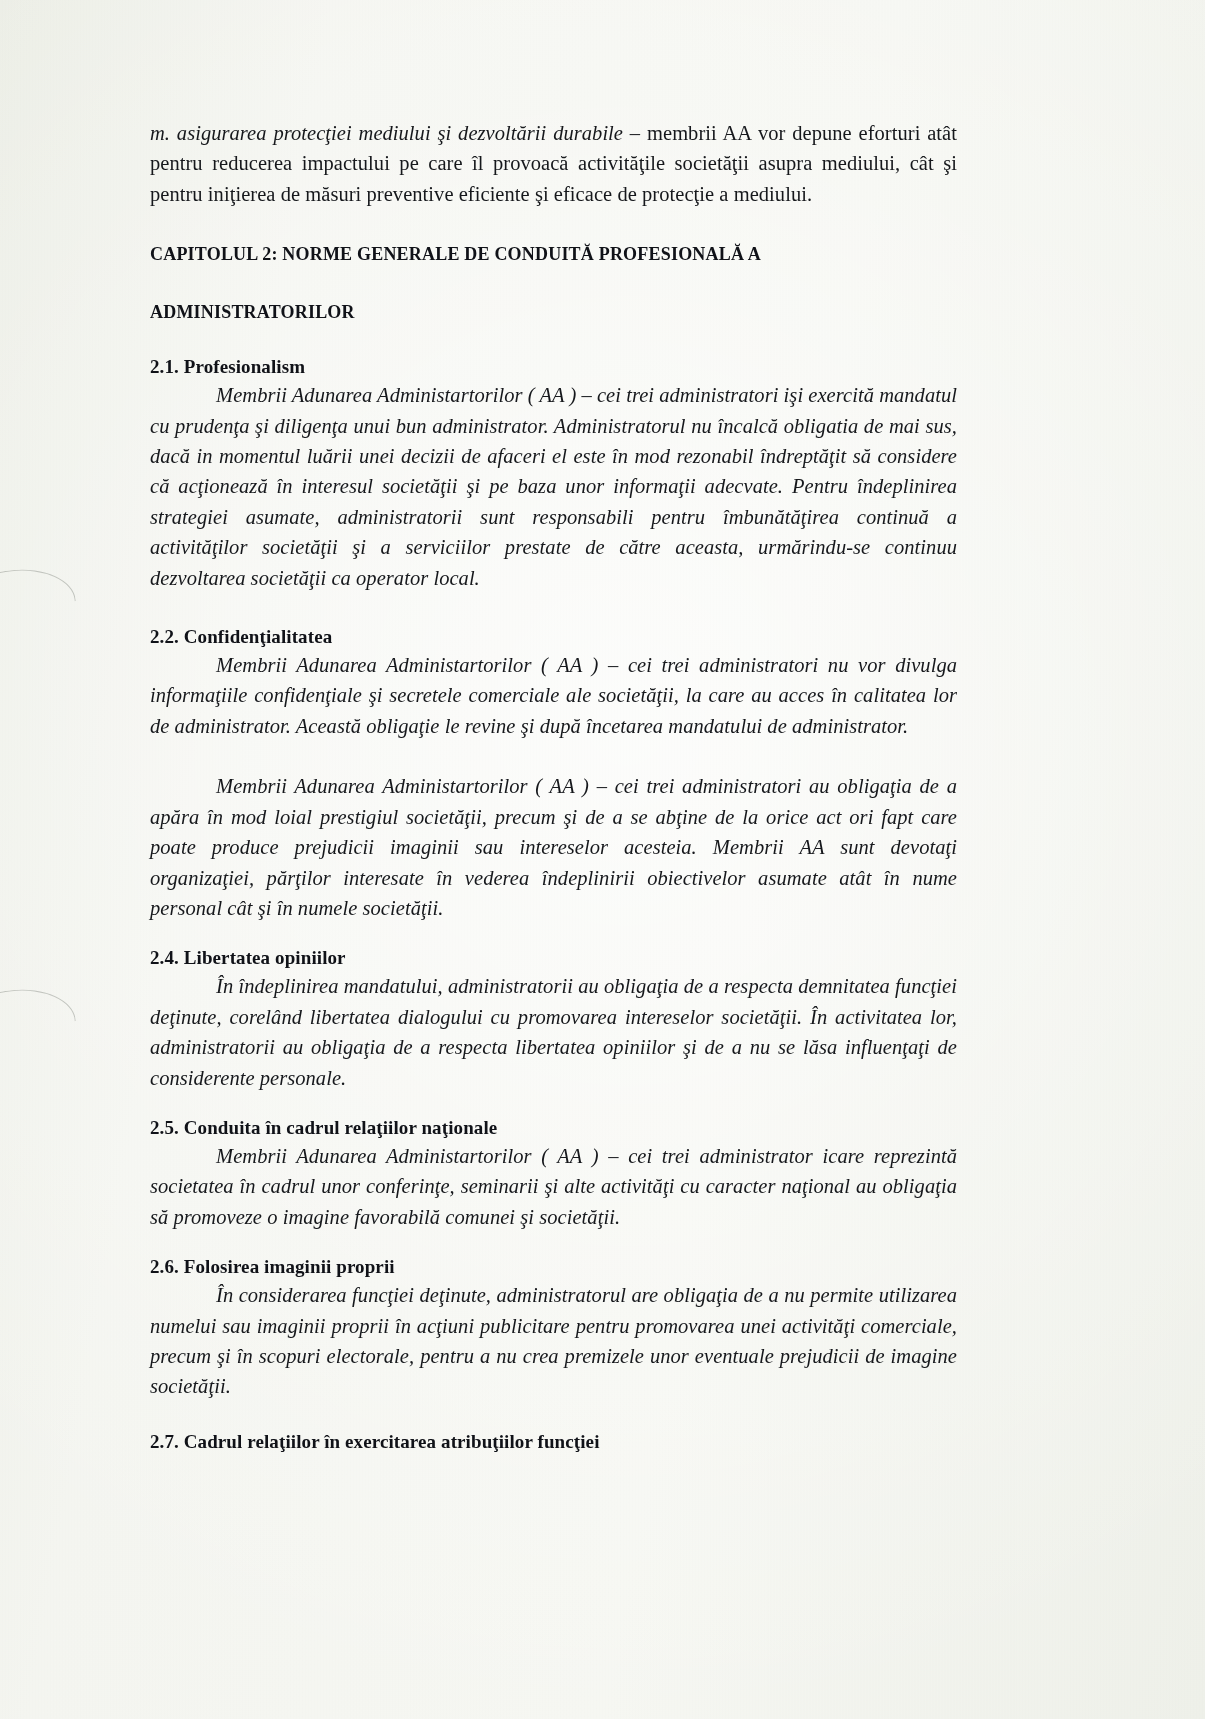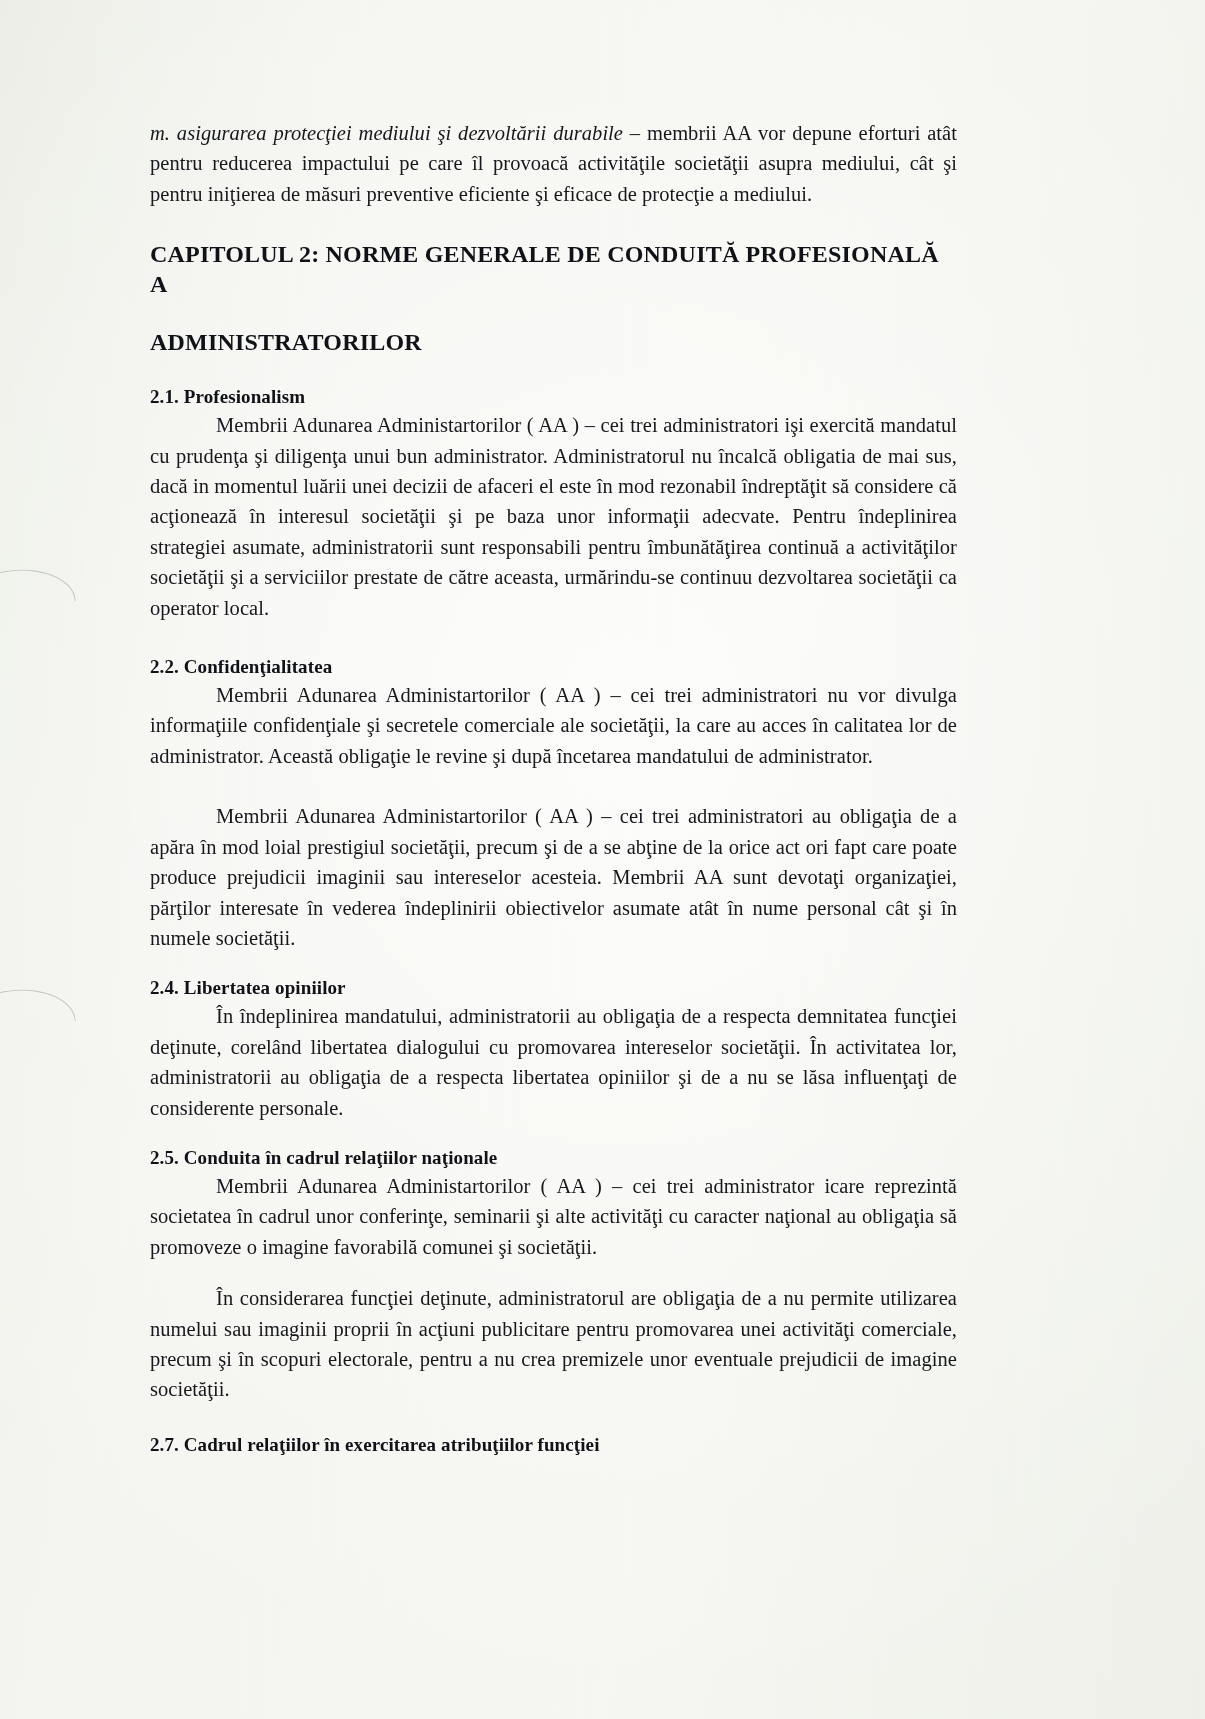--- a/index.html
+++ b/index.html
@@ -80,24 +80,25 @@
     text-justify: inter-word;
     letter-spacing: 0.05px;
     color: #16181c;
   }
   .body-text .lead-em {
     font-style: italic;
   }
 
   .indent {
     text-indent: 66px;
+    font-style: italic;
   }
 
   .chapter-title {
-    font-size: 24px;
+    font-size: 18px;
     font-weight: bold;
     line-height: 30px;
     letter-spacing: 0.2px;
     color: #101218;
     margin-top: 30px;
     width: 800px;
   }
   .chapter-title .ln2 {
     display: block;
     margin-top: 28px;
@@ -163,20 +164,21 @@
     <div class="gap-21"></div>
 
     <div class="sec-block">
       <h2 class="section-title">2.5. Conduita în cadrul relaţiilor naţionale</h2>
       <p class="body-text indent">Membrii Adunarea Administartorilor ( AA ) – cei trei administrator icare reprezintă societatea în cadrul unor conferinţe, seminarii şi alte activităţi cu caracter naţional au obligaţia să promoveze o imagine favorabilă comunei şi societăţii.</p>
     </div>
 
     <div class="gap-21"></div>
 
     <div class="sec-block">
+      <h2 class="section-title">2.6. Folosirea imaginii proprii</h2>
       <p class="body-text indent">În considerarea funcţiei deţinute, administratorul are obligaţia de a nu permite utilizarea numelui sau imaginii proprii în acţiuni publicitare pentru promovarea unei activităţi comerciale, precum şi în scopuri electorale, pentru a nu crea premizele unor eventuale prejudicii de imagine societăţii.</p>
     </div>
 
     <div class="gap-26"></div>
 
     <div class="sec-block">
       <h2 class="section-title">2.7. Cadrul relaţiilor în exercitarea atribuţiilor funcţiei</h2>
     </div>
 
   </div>

